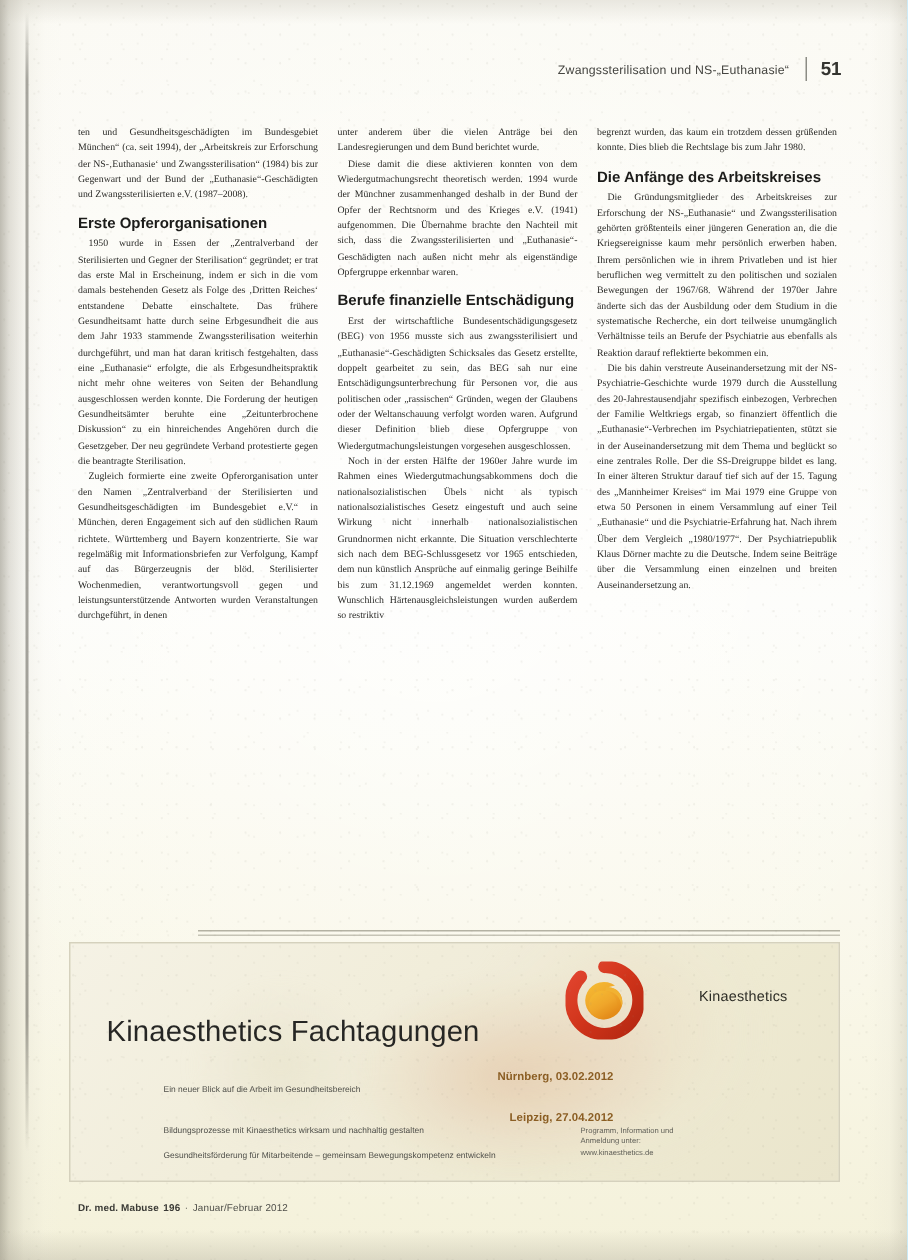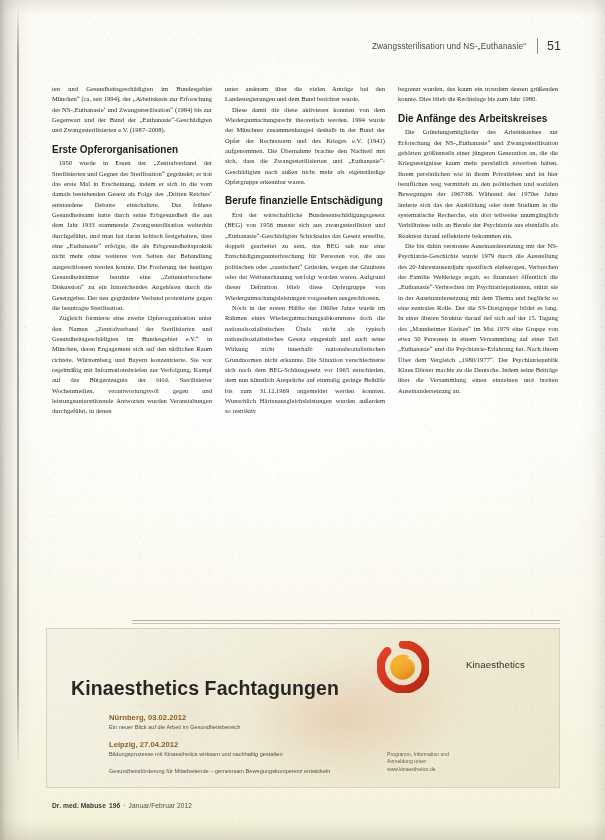--- a/index.html
+++ b/index.html
@@ -100,21 +100,21 @@
   }
   .rh-rule {
     width: 1px;
     height: 16px;
     background: #8b8b84;
     margin: 0 9px 0 11px;
   }
   .rh-page {
     font-family: "Liberation Sans", sans-serif;
     font-size: 12.5px;
-    font-weight: normal;
+    font-weight: bold;
     color: #2e2e2a;
   }
 
   
   #columns {
     position: absolute;
     left: 52px;
     top: 84px;
     width: 508px;
     height: 480px;
@@ -200,40 +200,41 @@
     width: 100%;
     height: 100%;
   }
 
   #ad-headline {
     position: absolute;
     left: 24px;
     top: 48px;
     font-family: "Liberation Sans", sans-serif;
     font-size: 19.5px;
-    font-weight: bold;
+    font-weight: normal;
     letter-spacing: 0.1px;
     color: #1f1f1d;
     white-space: nowrap;
   }
 
   #ad-events {
     position: absolute;
     left: 62px;
     top: 84px;
     width: 300px;
   }
   .ad-event { margin-bottom: 9px; }
   .ad-event-title {
     font-family: "Liberation Sans", sans-serif;
     font-size: 7.6px;
     font-weight: bold;
     color: #8a5a1c;
     letter-spacing: 0.05px;
     line-height: 10px;
+    text-align: right;
   }
   .ad-event-sub {
     font-family: "Liberation Sans", sans-serif;
     font-size: 5.6px;
     color: #4a4a44;
     line-height: 8px;
     letter-spacing: 0.02px;
   }
 
   

